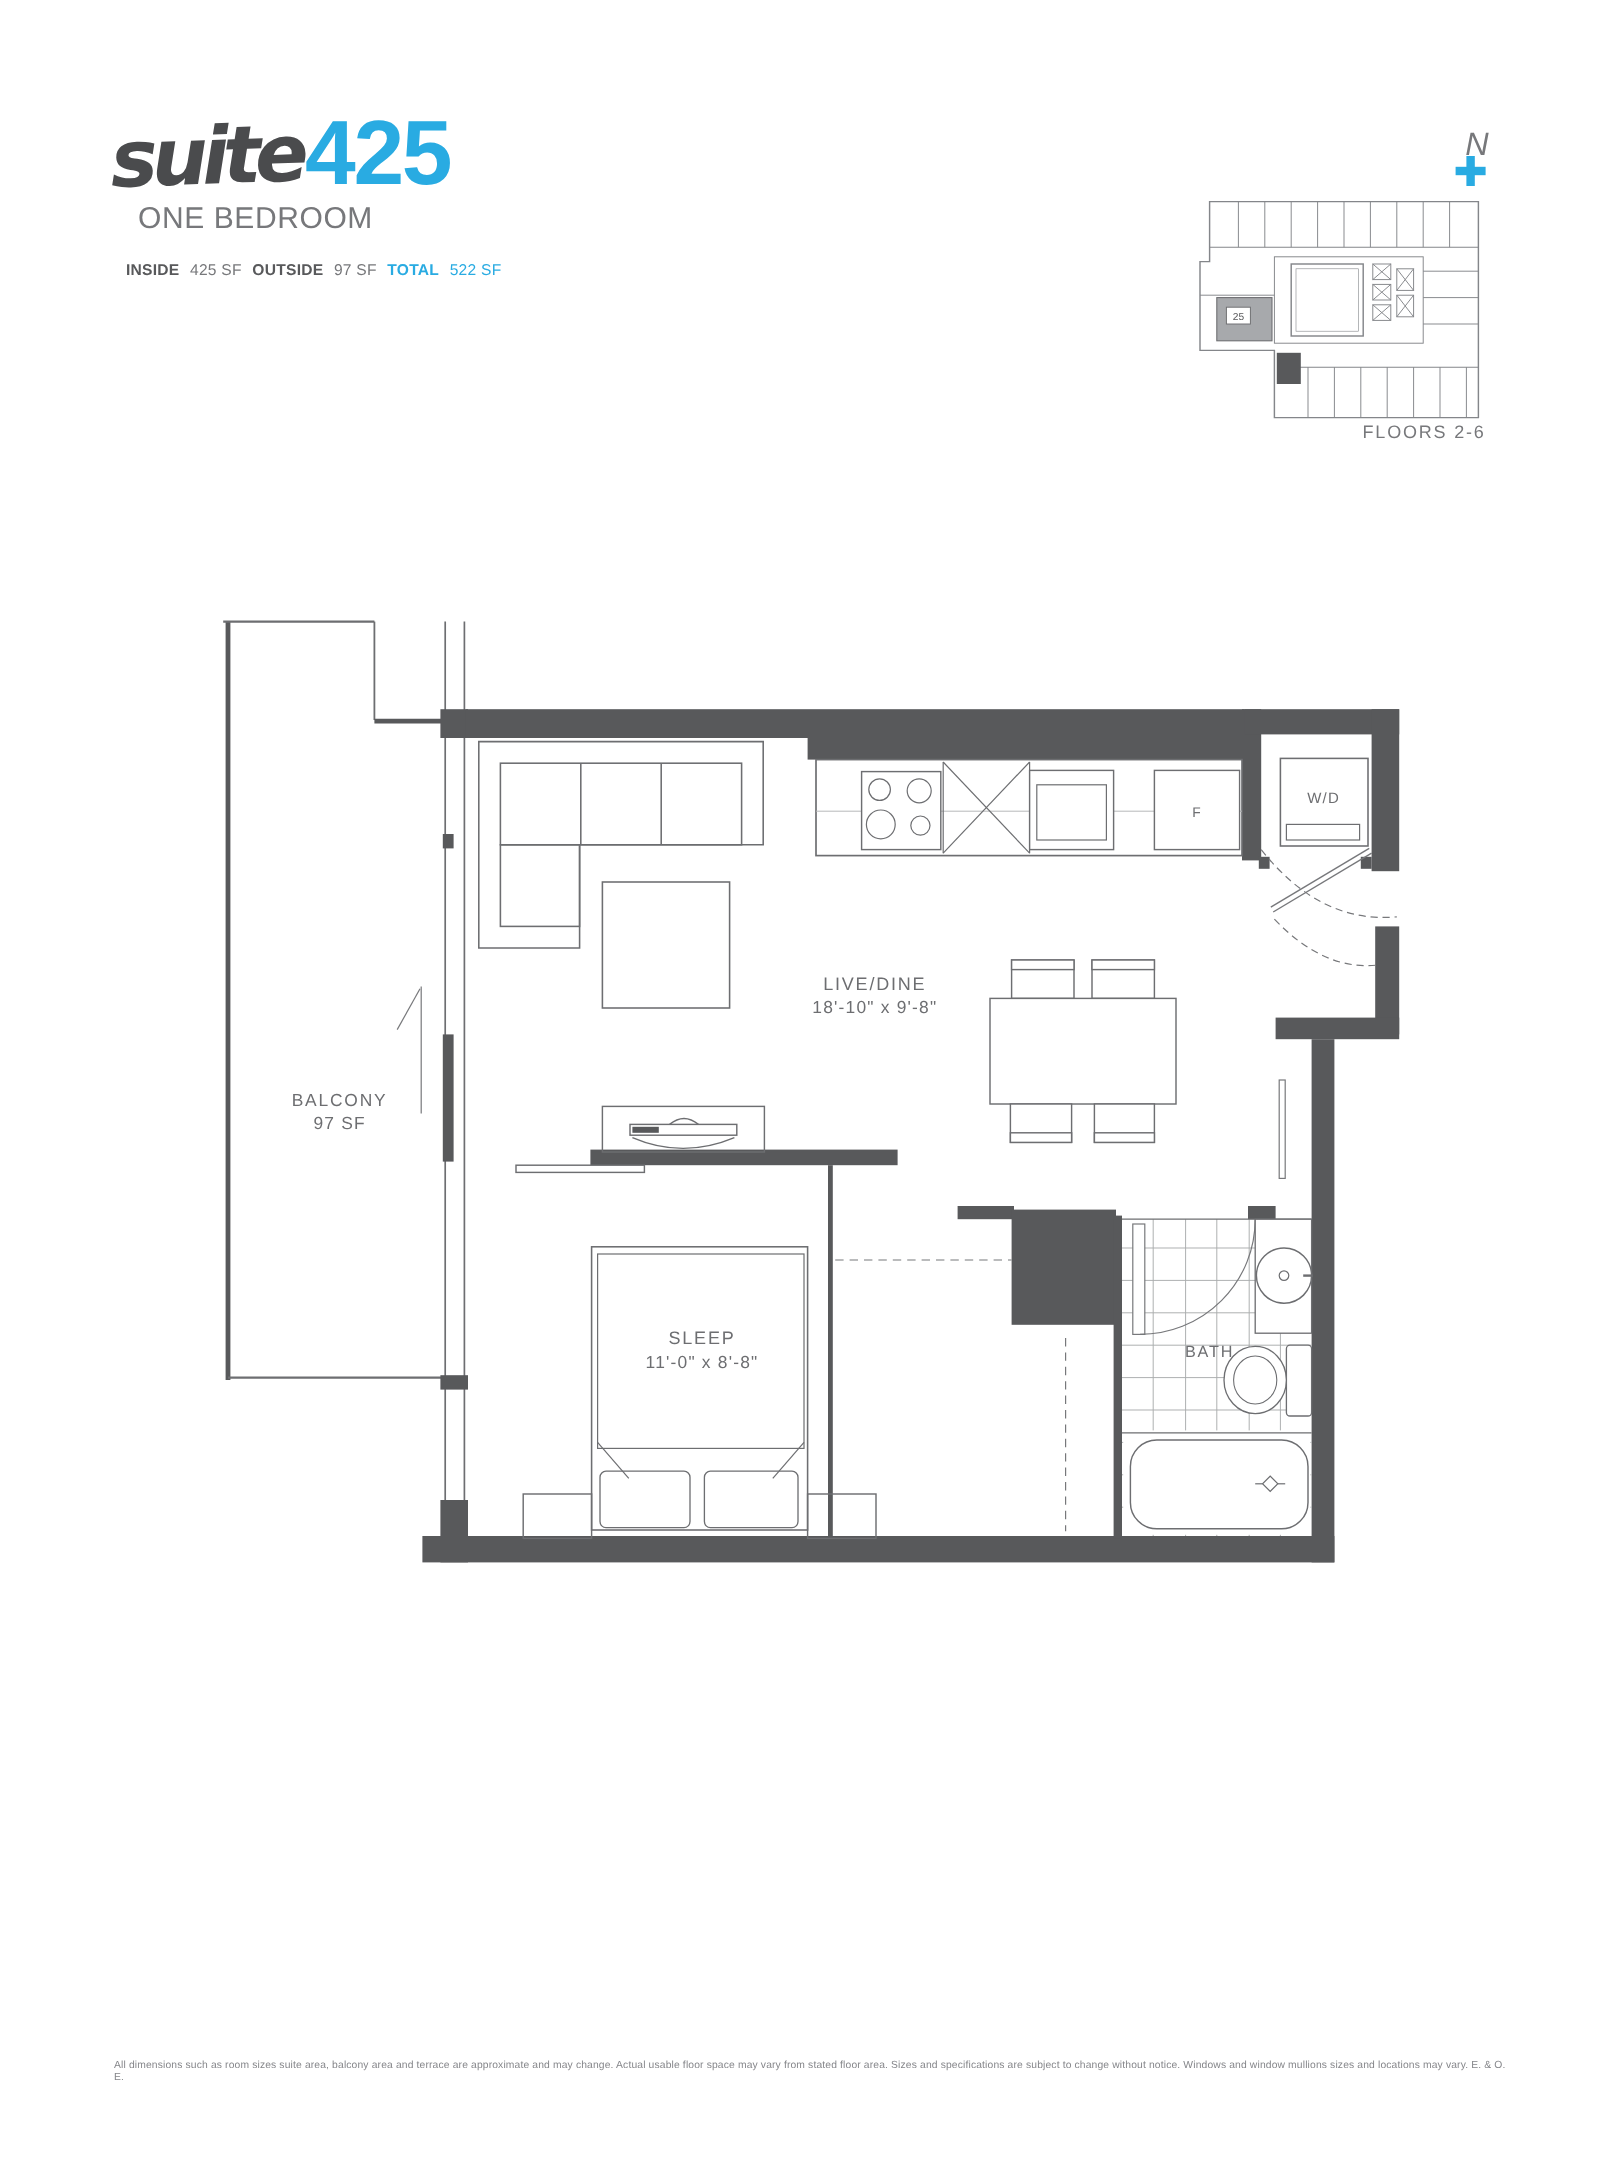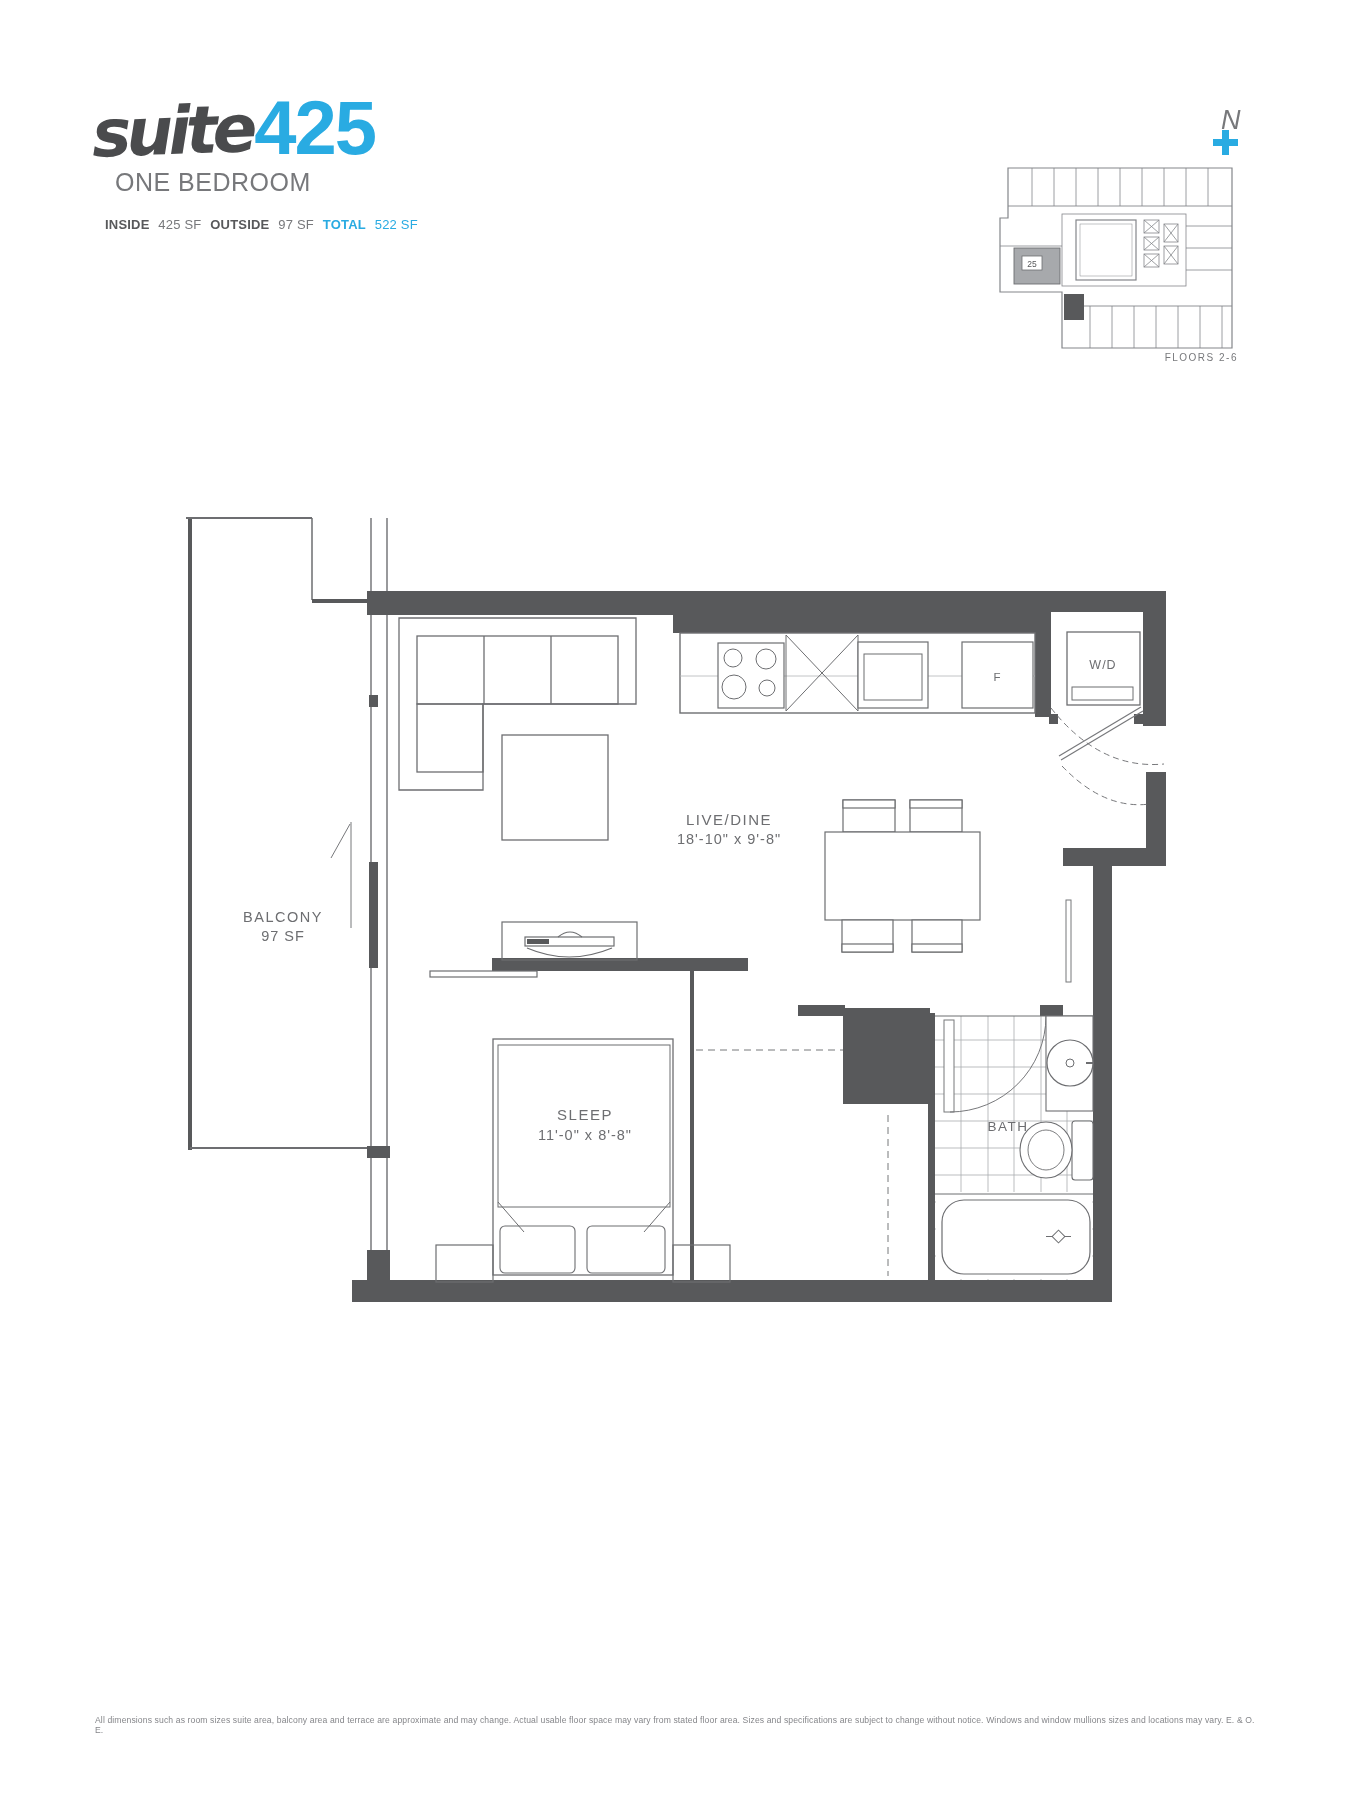--- a/index.html
+++ b/index.html
@@ -12,21 +12,21 @@
   .logo .num{font-family:"Liberation Sans",sans-serif;font-weight:700;font-size:76px;
       letter-spacing:-2px;color:#29abe2;display:inline-block;margin-left:2px;}
   .subtitle{position:absolute;left:95px;top:168px;font-size:25px;color:#77787b;letter-spacing:.5px;margin-left:20px;}
   .stats{position:absolute;left:105px;top:217px;font-size:13px;color:#77787b;letter-spacing:.2px;}
   .stats b{color:#58595b;font-weight:700;}
   .stats .tot{color:#29abe2;font-weight:700;}
   .stats .totv{color:#29abe2;}
   .stats span{margin-right:5px;}
   
   .floors{position:absolute;left:1038px;top:352px;width:200px;text-align:right;
-      font-size:10px;color:#77787b;letter-spacing:1.5px;}
+      font-size:15px;color:#77787b;letter-spacing:1.5px;}
   
   .disclaimer{position:absolute;left:95px;top:1715px;width:1170px;font-size:8.6px;
       color:#85868a;letter-spacing:.12px;}
   svg{position:absolute;left:0;top:0;}
   text{font-family:"Liberation Sans",sans-serif;}
 </style>
 </head>
 <body>
 
 <div class="page">

